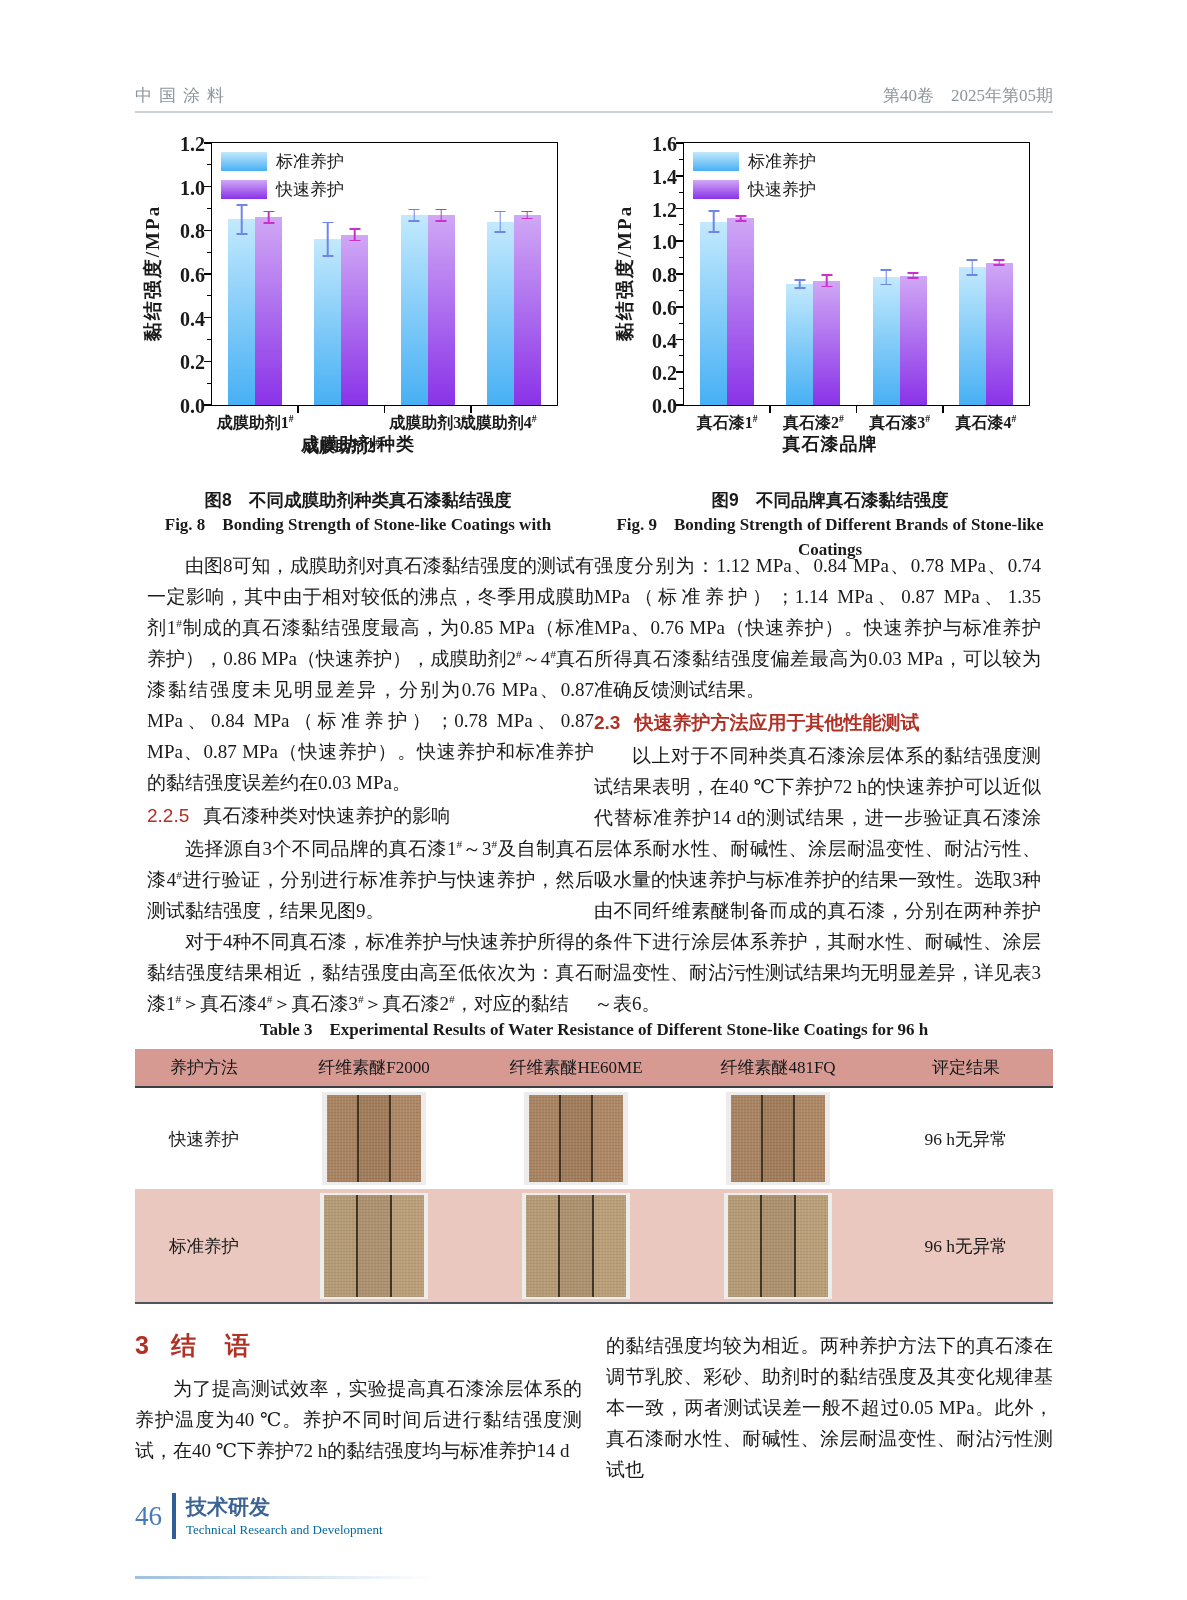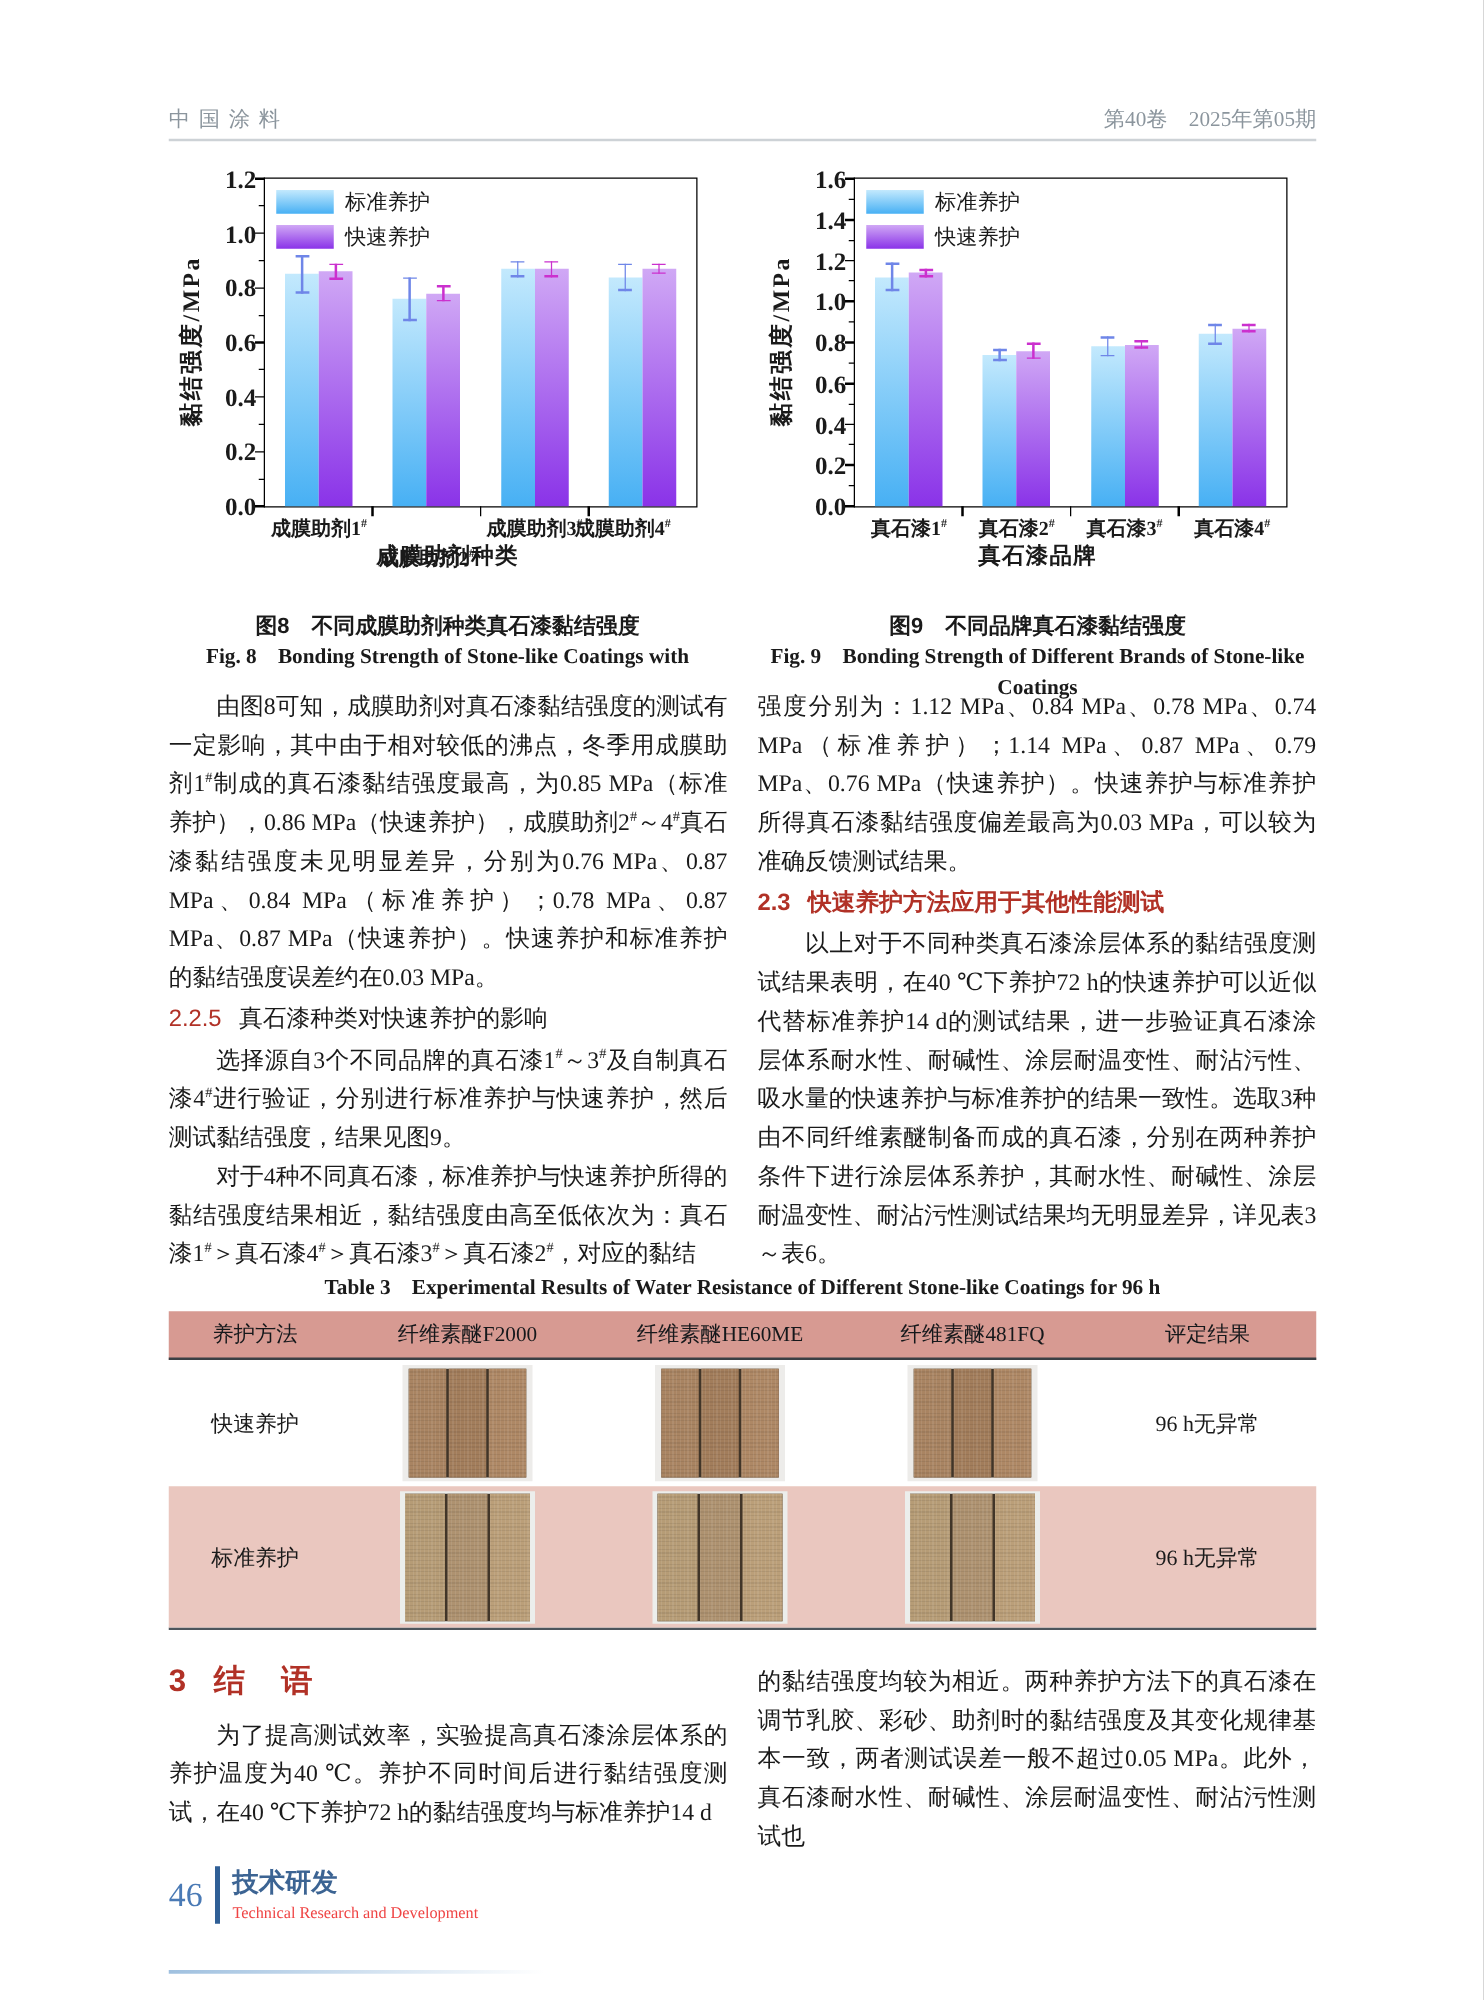--- a/index.html
+++ b/index.html
@@ -34,21 +34,21 @@
   .legend{position:absolute;left:9px;top:7px;}
   .legend-row{display:flex;align-items:center;margin-bottom:5px;}
   .legend-swatch{width:46px;height:19px;margin-right:9px;}
   .legend-label{font-size:17px;}
 
   .fig-caption-zh{margin-top:4px;text-align:center;font-size:17.5px;font-weight:bold;
                   font-family:"Liberation Sans","DejaVu Sans",sans-serif;}
   .fig-caption-en{text-align:center;font-size:17px;font-weight:bold;line-height:25px;}
 
   
-  .body-row{position:absolute;top:550px;left:135px;width:918px;display:flex;justify-content:space-between;}
+  .body-row{position:absolute;top:550px;left:135px;width:918px;display:flex;justify-content:center;}
   .col{width:447px;font-size:19px;line-height:31px;text-align:justify;}
   .col p{margin:0;}
   .p-indent{text-indent:2em;}
   .h3{margin:2px 0;}
   .h3 .h3-num{color:var(--accent-red,#b13126);font-family:"Liberation Sans","DejaVu Sans",sans-serif;font-size:19px;}
   .h3 .h3-title{margin-left:14px;}
   .h3.red-title .h3-num,.h3.red-title .h3-title{color:var(--accent-red,#b13126);font-weight:bold;
       font-family:"Liberation Sans","DejaVu Sans",sans-serif;}
 
   
@@ -84,21 +84,21 @@
   .concl-h{color:var(--accent-red,#b13126);font-family:"Liberation Sans","DejaVu Sans",sans-serif;
            font-weight:bold;font-size:25px;margin:0 0 12px 0;}
   .concl-h .concl-title{margin-left:22px;letter-spacing:2px;}
 
   
   .footer{position:absolute;top:1493px;left:135px;display:flex;align-items:center;}
   .page-num{font-size:27px;color:var(--page-number-blue,#4a7ab5);margin-right:10px;}
   .footer-bar{width:4px;height:46px;background:#2f5f96;margin-right:10px;}
   .footer-sec-zh{font-family:"Liberation Sans","DejaVu Sans",sans-serif;font-weight:bold;font-size:21px;
                  color:var(--footer-blue,#3c6493);line-height:24px;}
-  .footer-sec-en{font-size:13px;color:#ef4444;margin-top:3px;}
+  .footer-sec-en{font-size:13px;color:#0369a1;margin-top:3px;}
   .footer-rule{position:absolute;top:1576px;left:135px;width:300px;height:3px;
                background:linear-gradient(to right,#9fc0df,rgba(159,192,223,0));}
 </style>
 </head>
 <body>
 
 <div class="page">
 
   <div class="runhead">
     <span class="jname">中国涂料</span>
@@ -343,21 +343,21 @@
   </div>
 
   <div class="body-row">
     <div class="col" id="col-left">
         <p class="p-indent">由图8可知，成膜助剂对真石漆黏结强度的测试有一定影响，其中由于相对较低的沸点，冬季用成膜助剂1<sup>#</sup>制成的真石漆黏结强度最高，为0.85 MPa（标准养护），0.86 MPa（快速养护），成膜助剂2<sup>#</sup>～4<sup>#</sup>真石漆黏结强度未见明显差异，分别为0.76 MPa、0.87 MPa、0.84 MPa（标准养护）；0.78 MPa、0.87 MPa、0.87 MPa（快速养护）。快速养护和标准养护的黏结强度误差约在0.03 MPa。</p>
         <div class="h3"><span class="h3-num">2.2.5</span><span class="h3-title">真石漆种类对快速养护的影响</span></div>
         <p class="p-indent">选择源自3个不同品牌的真石漆1<sup>#</sup>～3<sup>#</sup>及自制真石漆4<sup>#</sup>进行验证，分别进行标准养护与快速养护，然后测试黏结强度，结果见图9。</p>
         <p class="p-indent">对于4种不同真石漆，标准养护与快速养护所得的黏结强度结果相近，黏结强度由高至低依次为：真石漆1<sup>#</sup>＞真石漆4<sup>#</sup>＞真石漆3<sup>#</sup>＞真石漆2<sup>#</sup>，对应的黏结</p>
       </div>
     <div class="col" id="col-right">
-        <p>强度分别为：1.12 MPa、0.84 MPa、0.78 MPa、0.74 MPa（标准养护）；1.14 MPa、0.87 MPa、0.79 MPa、0.76 MPa（快速养护）。快速养护与标准养护所得真石漆黏结强度偏差最高为0.03 MPa，可以较为准确反馈测试结果。</p>
+        <p>强度分别为：1.12 MPa、0.84 MPa、0.78 MPa、0.74 MPa（标准养护）；1.14 MPa、0.87 MPa、1.35 MPa、0.76 MPa（快速养护）。快速养护与标准养护所得真石漆黏结强度偏差最高为0.03 MPa，可以较为准确反馈测试结果。</p>
         <div class="h3 red-title"><span class="h3-num">2.3</span><span class="h3-title">快速养护方法应用于其他性能测试</span></div>
         <p class="p-indent">以上对于不同种类真石漆涂层体系的黏结强度测试结果表明，在40 ℃下养护72 h的快速养护可以近似代替标准养护14 d的测试结果，进一步验证真石漆涂层体系耐水性、耐碱性、涂层耐温变性、耐沾污性、吸水量的快速养护与标准养护的结果一致性。选取3种由不同纤维素醚制备而成的真石漆，分别在两种养护条件下进行涂层体系养护，其耐水性、耐碱性、涂层耐温变性、耐沾污性测试结果均无明显差异，详见表3～表6。</p>
       </div>
   </div>
 
   <div class="table-block">
     <div class="t3-title-en">Table 3　Experimental Results of Water Resistance of Different Stone-like Coatings for 96 h</div>
     <div class="t3">
       <div class="t3-head">
         <div class="t3-th c0">养护方法</div>

